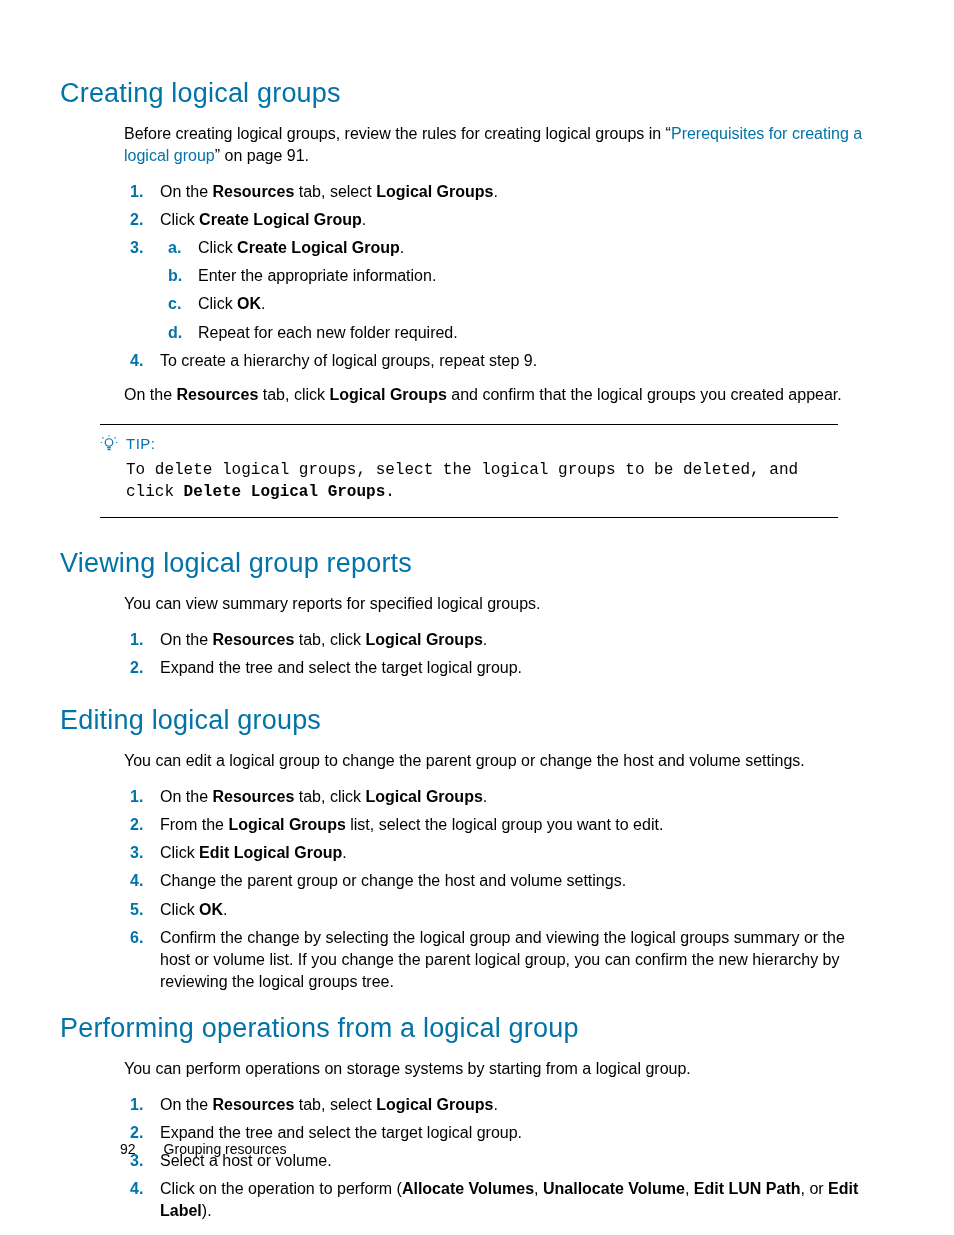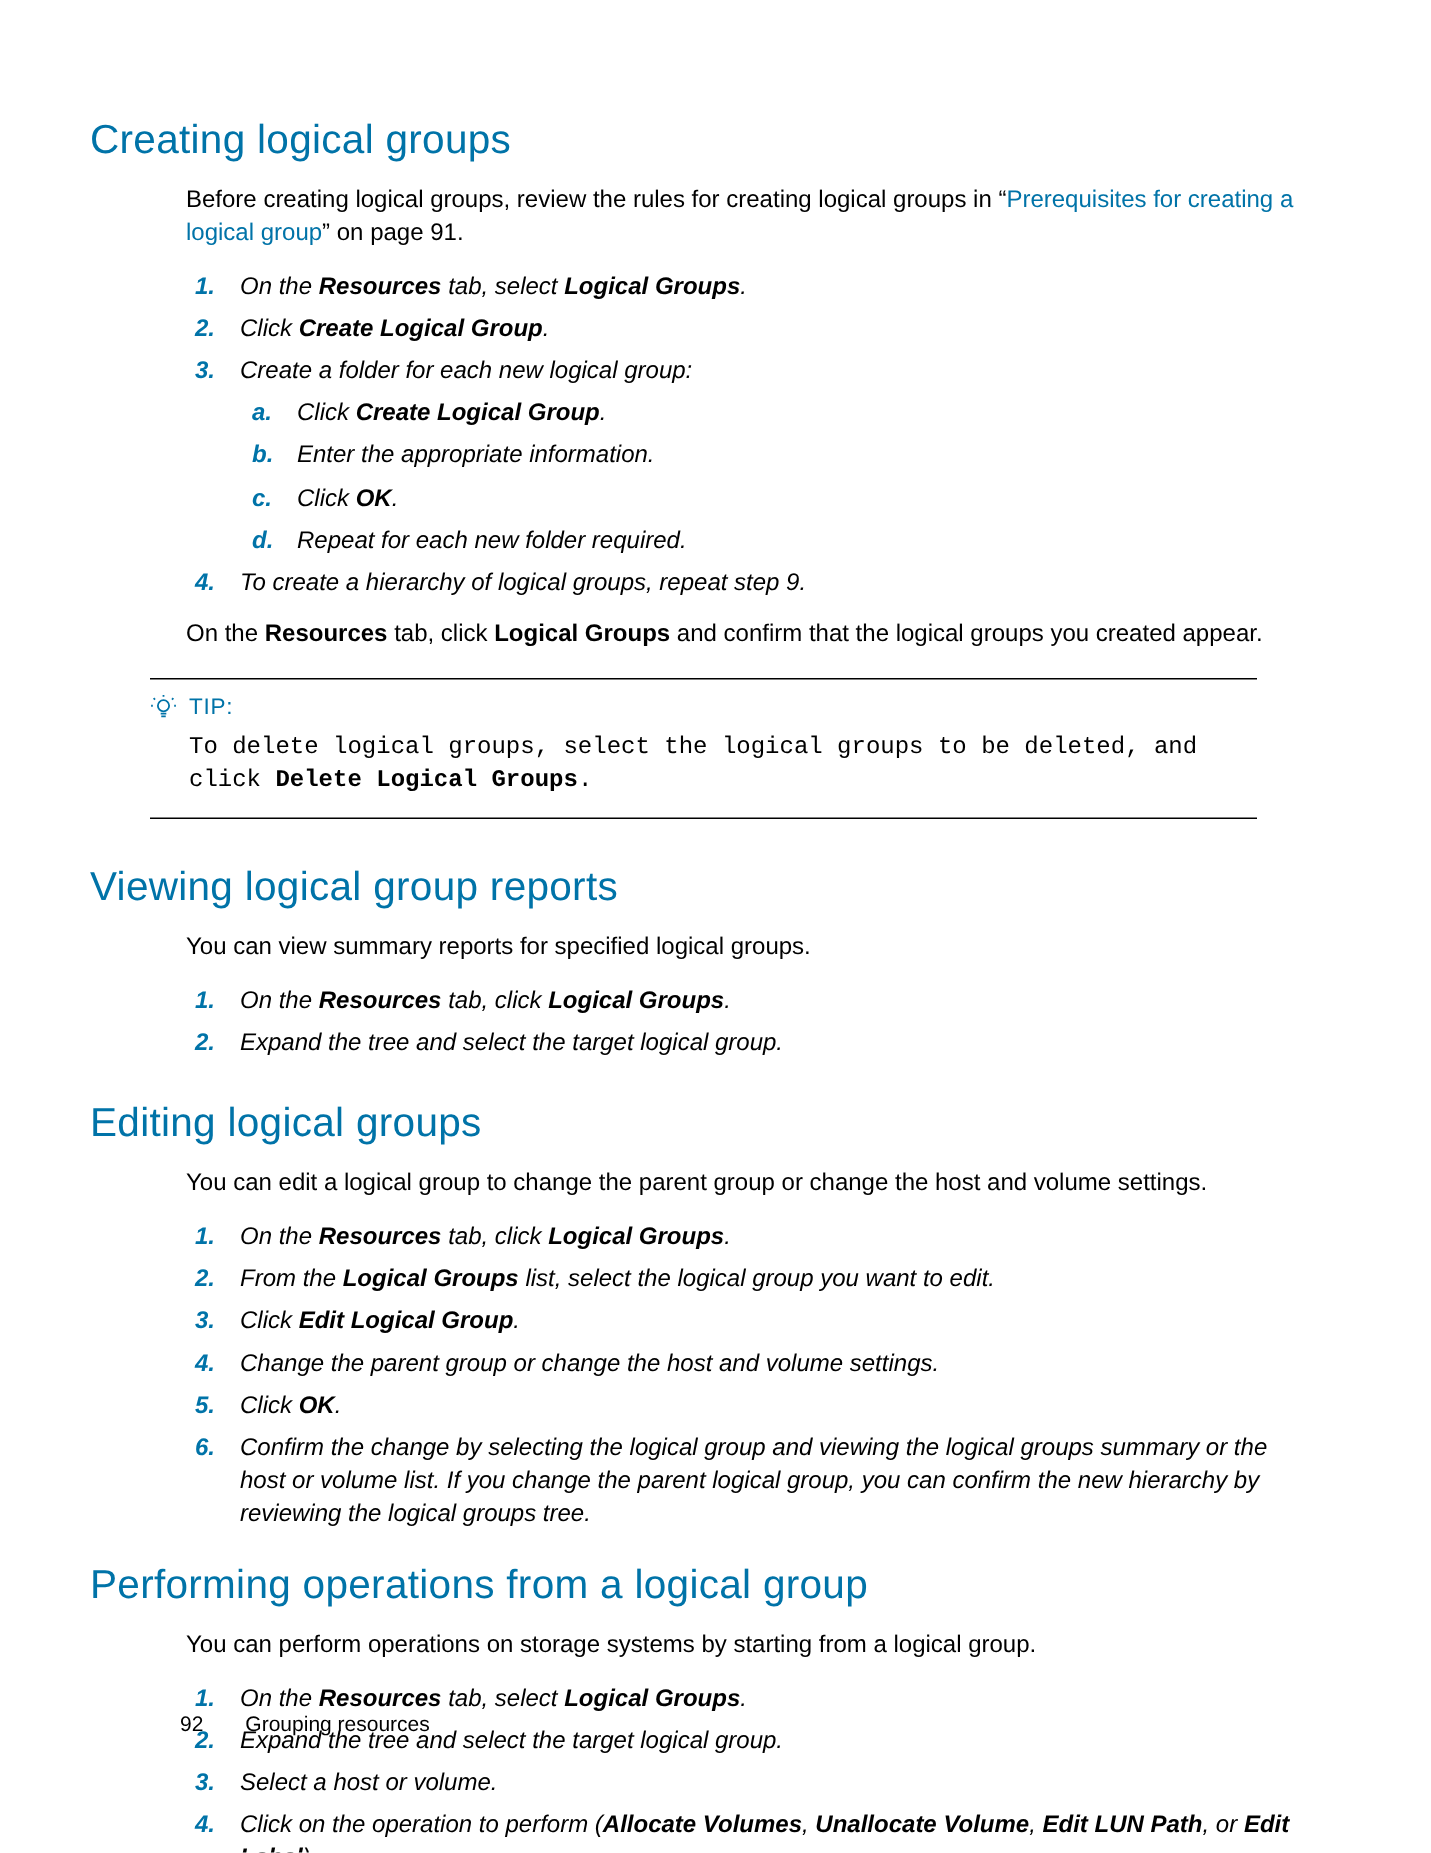--- a/index.html
+++ b/index.html
@@ -33,21 +33,20 @@
     line-height: 1.38;
     font-weight: 400;
   }
   .intro { margin: 0 0 14px 0; }
   .xref { color: #0073a8; }
   ol.num {
     margin: 0 0 12px 0;
     padding-left: 36px;
     counter-reset: li;
     list-style: none;
-    font-style: italic;
   }
   ol.num > li {
     counter-increment: li;
     position: relative;
     margin: 0 0 6px 0;
     padding-left: 0;
   }
   ol.num > li::before {
     content: counter(li) ".";
     position: absolute;
@@ -135,21 +134,20 @@
       <span>Before creating logical groups, review the rules for creating logical groups in “</span><span class="xref">Prerequisites for creating a logical group</span><span>” on page 91.</span>
     </p>
     <ol class="num">
       <li>
         <span>On the </span><span class="b">Resources</span><span> tab, select </span><span class="b">Logical Groups</span><span>.</span>
       </li>
       <li>
         <span>Click </span><span class="b">Create Logical Group</span><span>.</span>
       </li>
       <li>
-        <span>Create a folder for each new logical group:</span>
         <ol class="alpha">
           <li>
             <span>Click </span><span class="b">Create Logical Group</span><span>.</span>
           </li>
           <li>Enter the appropriate information.</li>
           <li>
             <span>Click </span><span class="b">OK</span><span>.</span>
           </li>
           <li>Repeat for each new folder required.</li>
         </ol>

